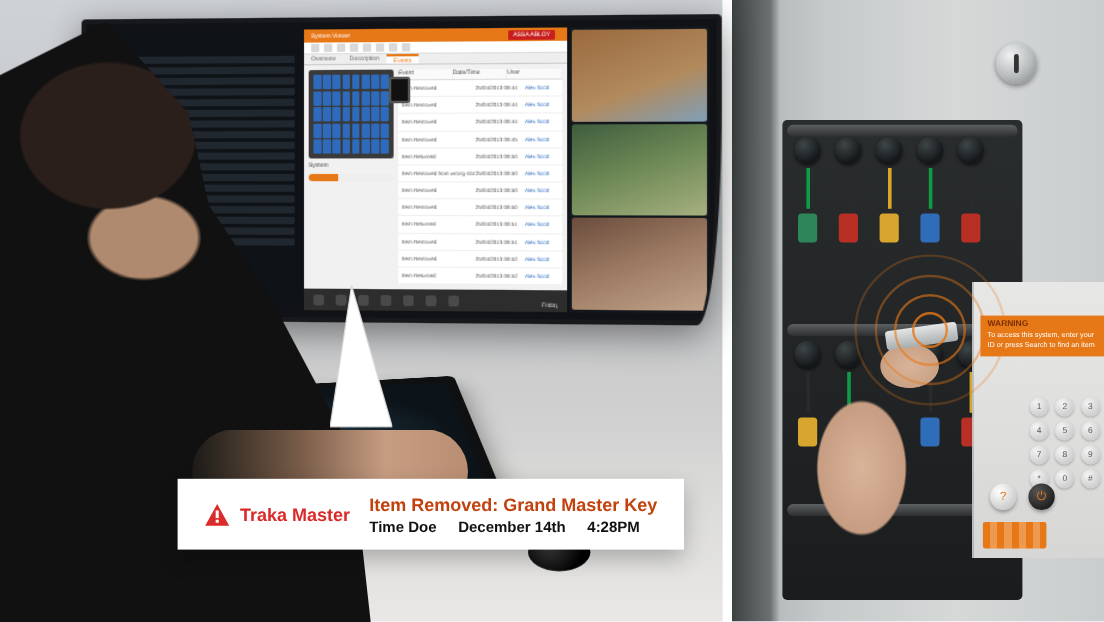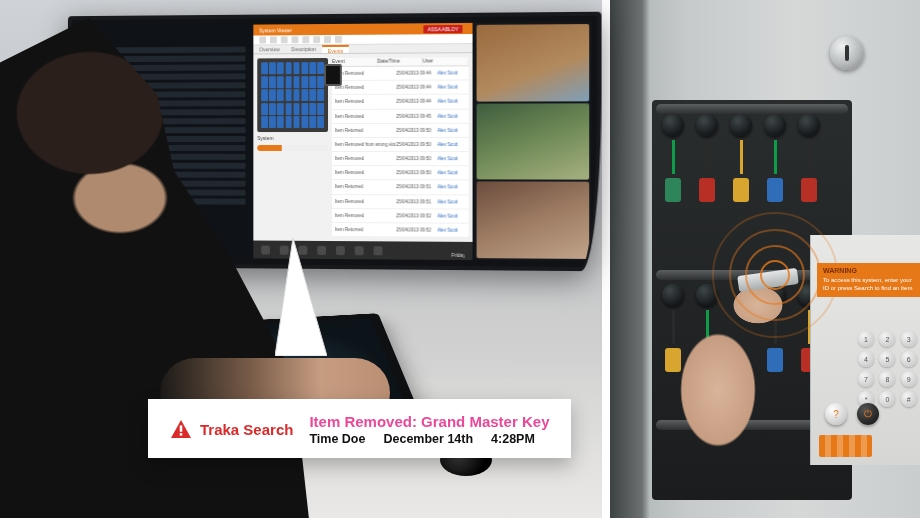--- a/index.html
+++ b/index.html
@@ -123,21 +123,21 @@
     position:absolute; left:148px; bottom:60px; z-index:9;
     background:#fff; padding:14px 22px 12px;
     box-shadow: 0 8px 18px rgba(0,0,0,.25);
     display:flex; align-items:flex-start; gap:16px;
     min-width: 380px;
   }
   .alert .iconwrap { display:flex; align-items:center; gap:8px; padding-top:6px; }
   .alert .tri { width:22px; height:20px; }
   .alert .brandlabel { color:#da2a29; font-weight:700; font-size:15px; white-space:nowrap; }
   .alert .body { display:flex; flex-direction:column; gap:2px; }
-  .alert .title { font-weight:700; font-size:15px; color:#ec4899; }
+  .alert .title { font-weight:700; font-size:15px; color:#c2410c; }
   .alert .meta { display:flex; gap:18px; font-weight:700; font-size:12.5px; color:#111; }
 
   
   .right {
     width: 310px; height: 518px; position: relative;
     background: linear-gradient(90deg, #a8aeb0 0%, #c6cacb 25%, #d6d8d8 60%, #c9cdce 100%);
     overflow:hidden;
   }
   
   .right::before {
@@ -415,21 +415,21 @@
     </svg>
   </div>
 
   <div class="alert">
     <div class="iconwrap">
       <svg class="tri" viewBox="0 0 24 22">
         <polygon points="12,1 23,21 1,21" fill="#da2a29"></polygon>
         <rect x="10.6" y="7" width="2.8" height="7" fill="#fff"></rect>
         <rect x="10.6" y="15.5" width="2.8" height="2.8" fill="#fff"></rect>
       </svg>
-      <span class="brandlabel">Traka Search</span>
+      <span class="brandlabel">Traka Master</span>
     </div>
     <div class="body">
       <div class="title">Item Removed: Grand Master Key</div>
       <div class="meta">
         <span>Time Doe</span>
         <span>December 14th</span>
         <span>4:28PM</span>
       </div>
     </div>
   </div>

